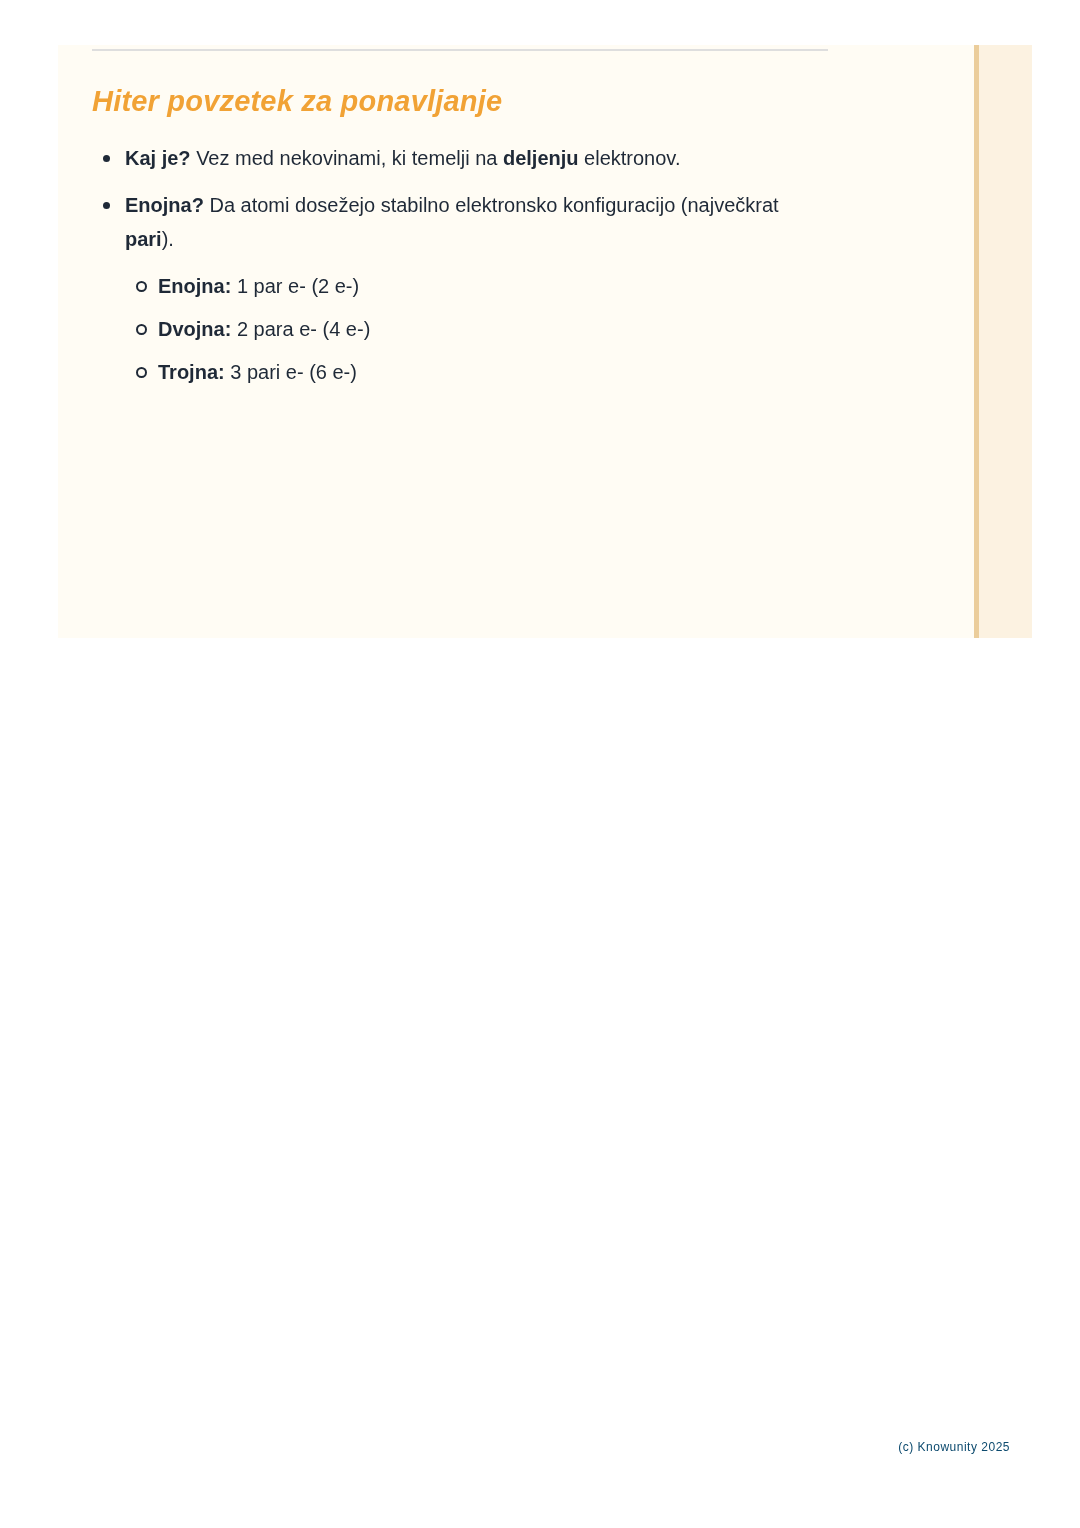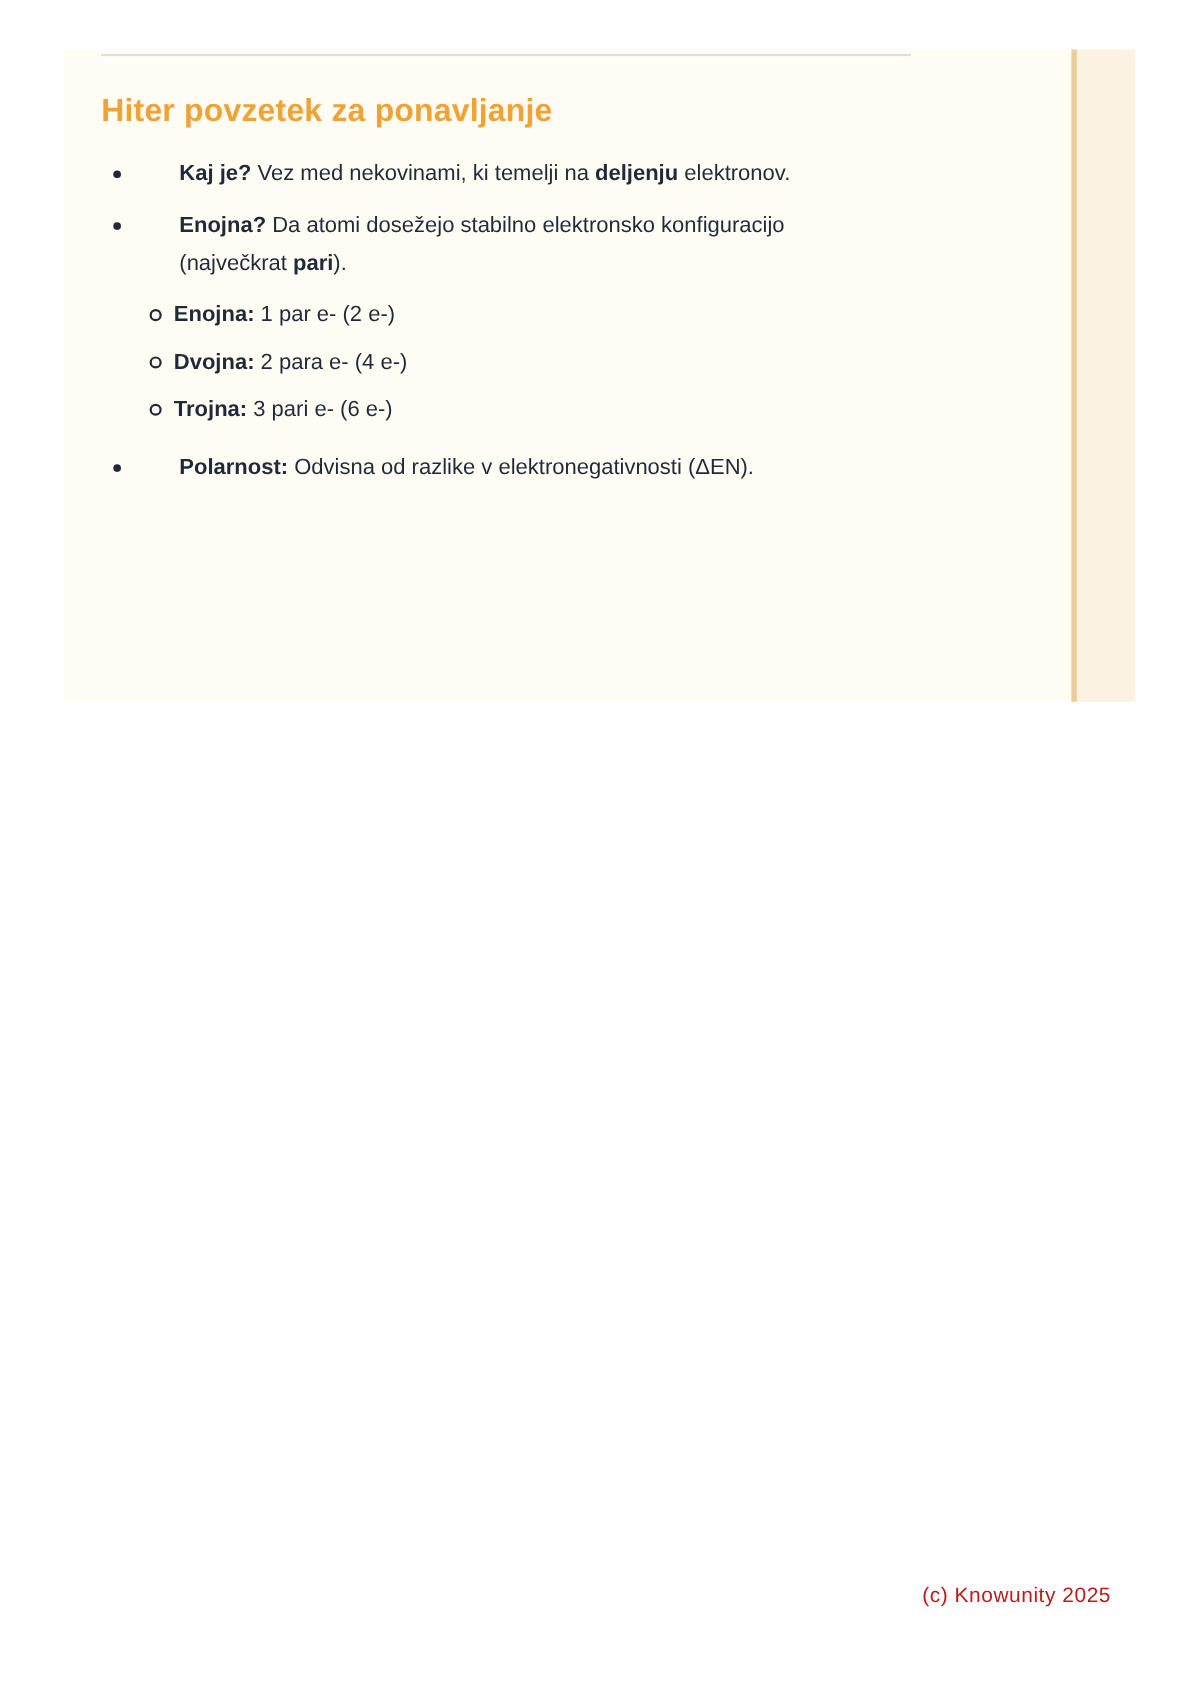--- a/index.html
+++ b/index.html
@@ -45,31 +45,32 @@
     left: 34px; top: 38px;
     width: 723px;
   }
   .heading {
     font-size: 29px;
     line-height: 36px;
     font-weight: bold;
     color: #F1A235;
     letter-spacing: 0.2px;
     margin-bottom: 22px;
+    font-style: italic;
   }
 
   ul.notes { list-style: none; }
   ul.notes li {
     display: flex;
     align-items: flex-start;
     color: #1F2937;
     font-size: 20px;
     line-height: 34px;
   }
-  li.level-1 { margin-bottom: 13px; gap: 38px; }
+  li.level-1 { margin-bottom: 13px; }
   li.level-2 { margin-bottom: 9px; }
   li.level-2 + li.level-1 { margin-top: 19px; }
 
   .m1 { flex: 0 0 33px; padding-left: 11px; }
   .m1 .disc {
     display: block;
     width: 7px; height: 7px;
     margin-top: 14px;
     border-radius: 50%;
     background: #1F2937;
@@ -91,23 +92,23 @@
   }
   .txt .sup {
     font-family: "DejaVu Serif", serif;
     font-size: 13px;
     vertical-align: 7px;
   }
 
   .footer-credit {
     position: absolute;
     right: 70px; top: 1440px;
-    font-size: 19px;
+    font-size: 12px;
     letter-spacing: 0.5px;
-    color: #b91c1c;
+    color: #0c4a6e;
     margin-left: 17px;
   }
 </style>
 </head>
 <body>
 
 <div class="page">
 
   <div class="card">
     <div class="top-divider"></div>
@@ -140,25 +141,19 @@
               <span class="ring"></span>
             </span>
             <span class="txt"><span class="b">Dvojna:</span><span> 2 para e- (4 e-)</span></span>
           </li>
           <li class="level-2">
             <span class="m2">
               <span class="ring"></span>
             </span>
             <span class="txt"><span class="b">Trojna:</span><span> 3 pari e- (6 e-)</span></span>
           </li>
-          <li class="level-1">
-            <span class="m1">
-              <span class="disc"></span>
-            </span>
-            <span class="txt"><span class="b">Polarnost:</span><span> Odvisna od razlike v elektronegativnosti (ΔEN).</span></span>
-          </li>
         </ul>
     </div>
   </div>
 
   <div class="footer-credit">(c) Knowunity 2025</div>
 
 </div>
 
 </body></html>

